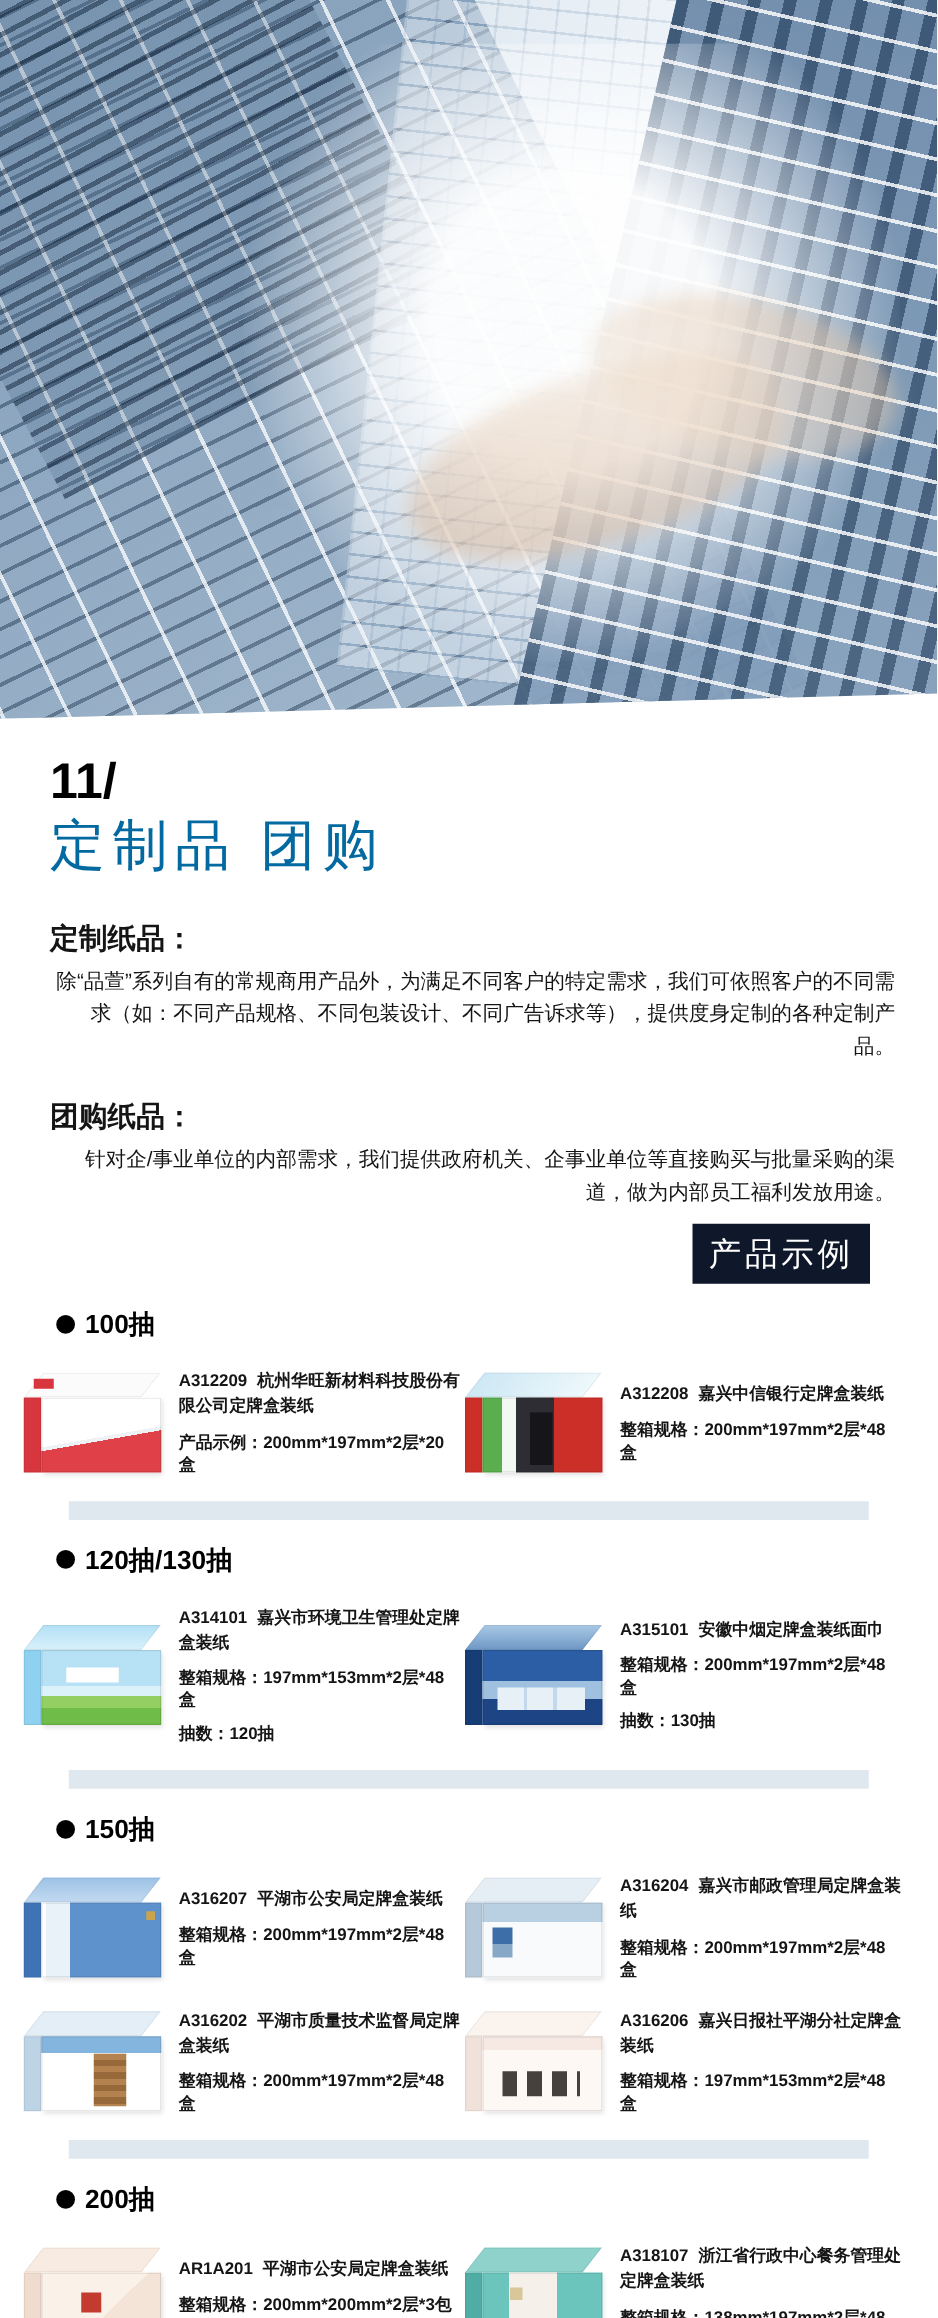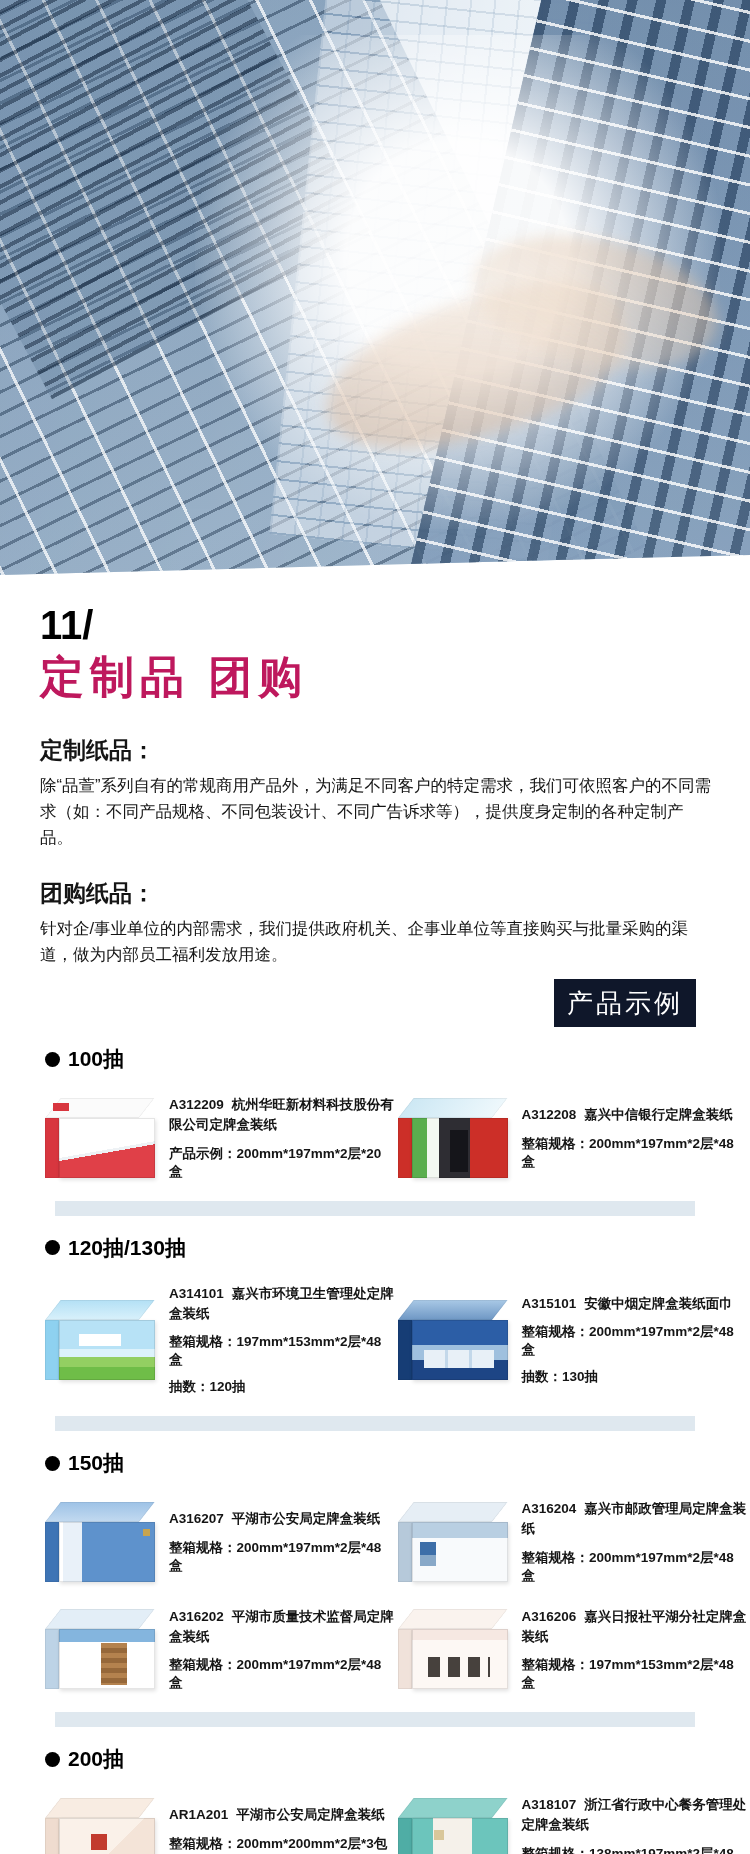--- a/index.html
+++ b/index.html
@@ -36,35 +36,35 @@
   .hand-a{ left:320px; top:300px; width:310px; height:135px; transform:rotate(-16deg);
     border-radius:60% 40% 50% 50%; filter:blur(7px);
     background:linear-gradient(20deg,rgba(214,178,148,.55),rgba(240,220,200,.30)); }
   .hand-b{ left:470px; top:240px; width:250px; height:125px; transform:rotate(12deg);
     border-radius:50%; filter:blur(7px);
     background:linear-gradient(200deg,rgba(224,192,162,.50),rgba(245,230,215,.28)); }
 
   
   .content{ padding:0 40px; }
   .page-num{ margin-top:30px; font-size:40px; font-weight:bold; color:#000000; line-height:1; }
-  .page-title{ margin-top:8px; font-size:44px; color:#be185d; letter-spacing:6px; line-height:1.1;font-weight:bold; }
+  .page-title{ margin-top:8px; font-size:44px; color:#0369a1; letter-spacing:6px; line-height:1.1; }
   .intro-heading{ margin-top:34px; font-size:23px; font-weight:bold; color:#151515; }
-  .intro-body{ margin-top:7px; font-size:16.5px; line-height:1.55; width:676px; color:#151515; }
+  .intro-body{ margin-top:7px; font-size:16.5px; line-height:1.55; width:676px; color:#151515;text-align:right; }
   .intro-heading.second{ margin-top:28px; }
 
   .badge-row{ display:flex; justify-content:flex-end; padding-right:54px; margin-top:12px; }
   .badge{ width:142px; height:48px; display:flex; align-items:center; justify-content:center;
           background:#0f172a; color:#ffffff; font-size:26px; letter-spacing:3px; }
 
   
   .group{ padding-top:18px; }
   .group-header{ display:flex; align-items:center; gap:8px; padding-left:45px;text-align:right; }
   .bullet{ width:15px; height:15px; border-radius:50%; background:#000; flex:none; }
   .group-label{ font-size:21px; font-weight:600; color:#000; }
-  .prod-row{ display:flex; margin-top:22px; padding-left:45px; }
+  .prod-row{ display:flex; margin-top:22px; padding-left:19px; }
   .product{ width:353px; display:flex; align-items:center; gap:14px; }
   .ptext{ width:225px; font-size:13.5px; font-weight:bold; color:#151515; }
   .pname{ line-height:1.5; }
   .pcode{ margin-right:8px; }
   .pspec{ margin-top:9px; }
   .pextra{ margin-top:9px; }
   .divider{ height:15px; background:#dfe8ef; margin:20px 55px 0 55px; }
 
   
   .pimg{ position:relative; width:110px; height:80px; flex:none; }

